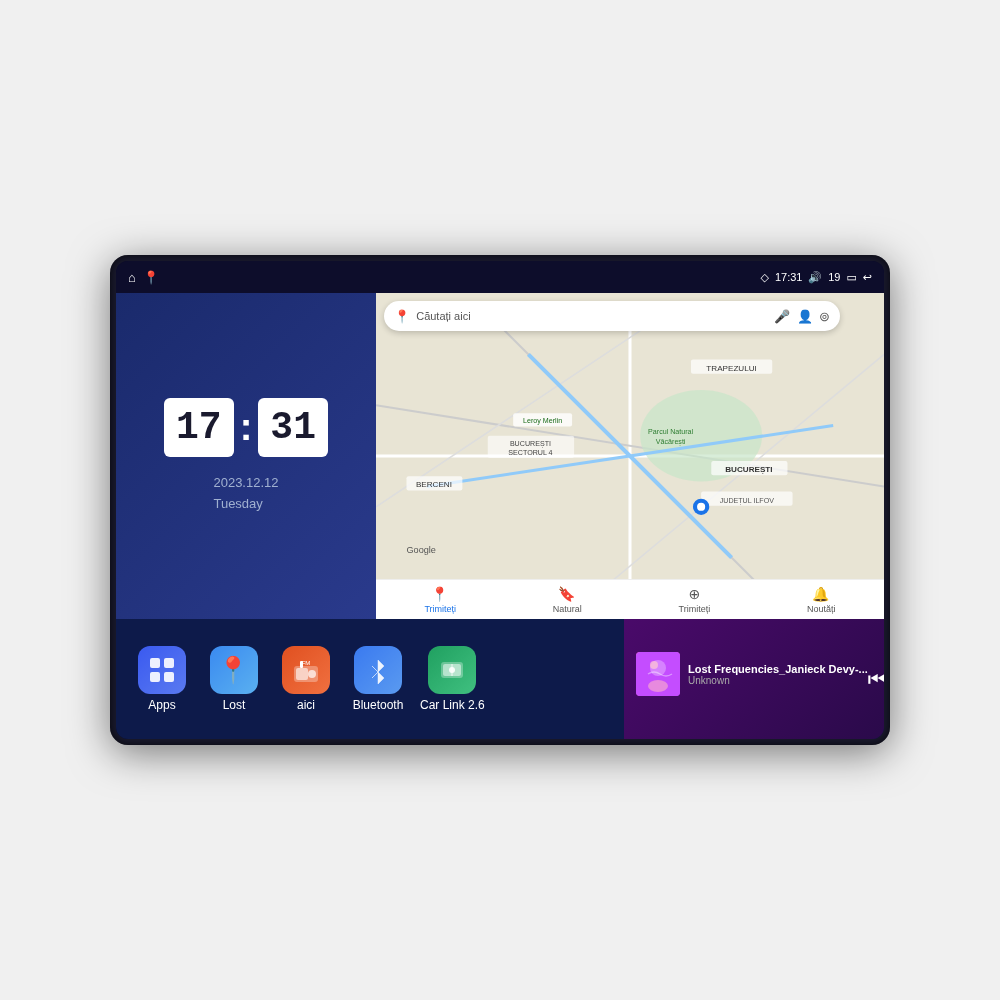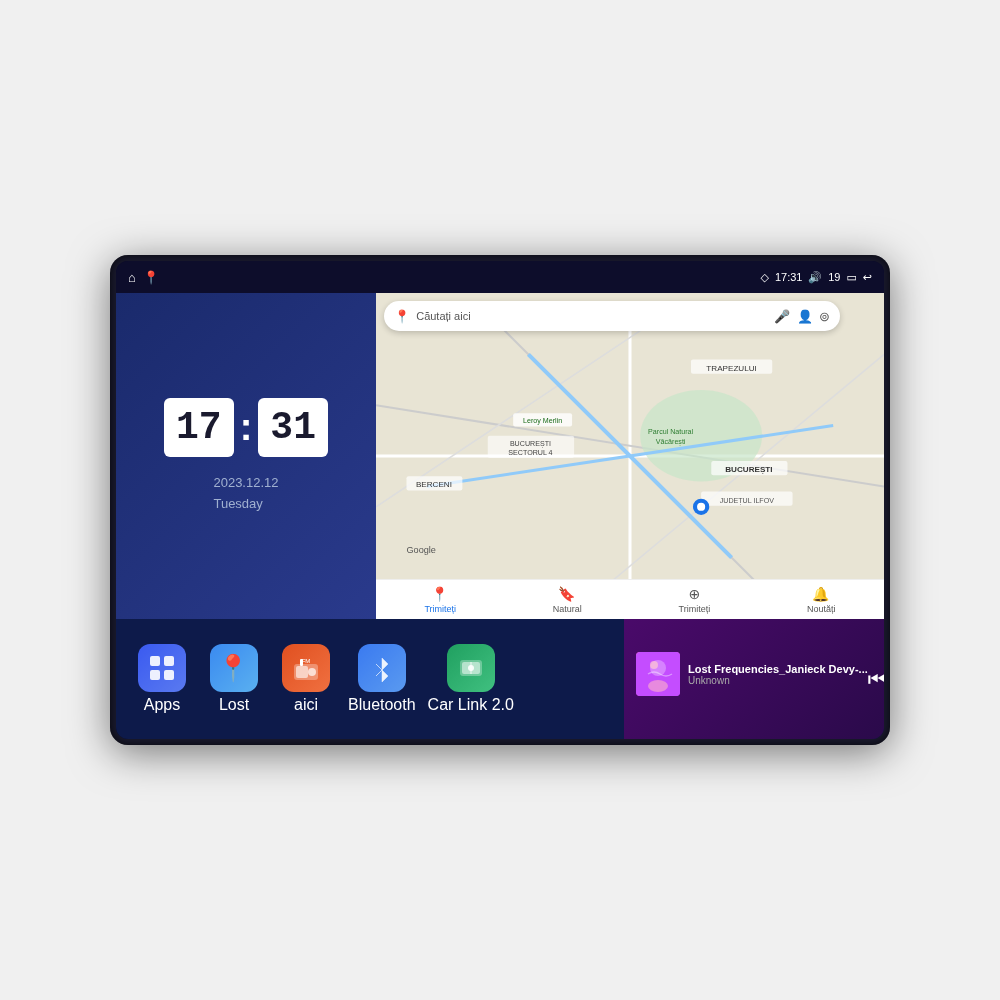--- a/index.html
+++ b/index.html
@@ -225,21 +225,21 @@
       height: 48px;
       border-radius: 12px;
       display: flex;
       align-items: center;
       justify-content: center;
       font-size: 22px;
     }
 
     .app-label {
       color: white;
-      font-size: 16px;
+      font-size: 12px;
       text-align: right;
     }
 
     
     .music-player {
       width: 260px;
       background: linear-gradient(135deg, #4a0a6a, #2a0a4a);
       display: flex;
       flex-direction: row;
       padding: 10px 12px;
@@ -463,21 +463,21 @@
 
           <div class="app-item">
             <div class="app-icon icon-carlink" style="font-size:22px;">
               <svg width="28" height="28" viewBox="0 0 28 28">
                 <rect x="3" y="6" width="22" height="16" rx="3" fill="rgba(255,255,255,0.3)"></rect>
                 <rect x="5" y="8" width="18" height="12" rx="2" fill="rgba(255,255,255,0.5)"></rect>
                 <line x1="14" y1="8" x2="14" y2="20" stroke="rgba(255,255,255,0.8)" stroke-width="1"></line>
                 <circle cx="14" cy="14" r="3" fill="rgba(255,255,255,0.9)"></circle>
               </svg>
             </div>
-            <span class="app-label">Car Link 2.0</span>
+            <span class="app-label">Car Link 2.6</span>
           </div>
 
         </div>
 
         <div class="music-player">
           <div class="music-info">
             <div class="music-thumb">
               <svg width="44" height="44" viewBox="0 0 44 44">
                 <rect width="44" height="44" fill="#c44dff"></rect>
                 <circle cx="22" cy="16" r="8" fill="rgba(255,255,255,0.3)"></circle>

